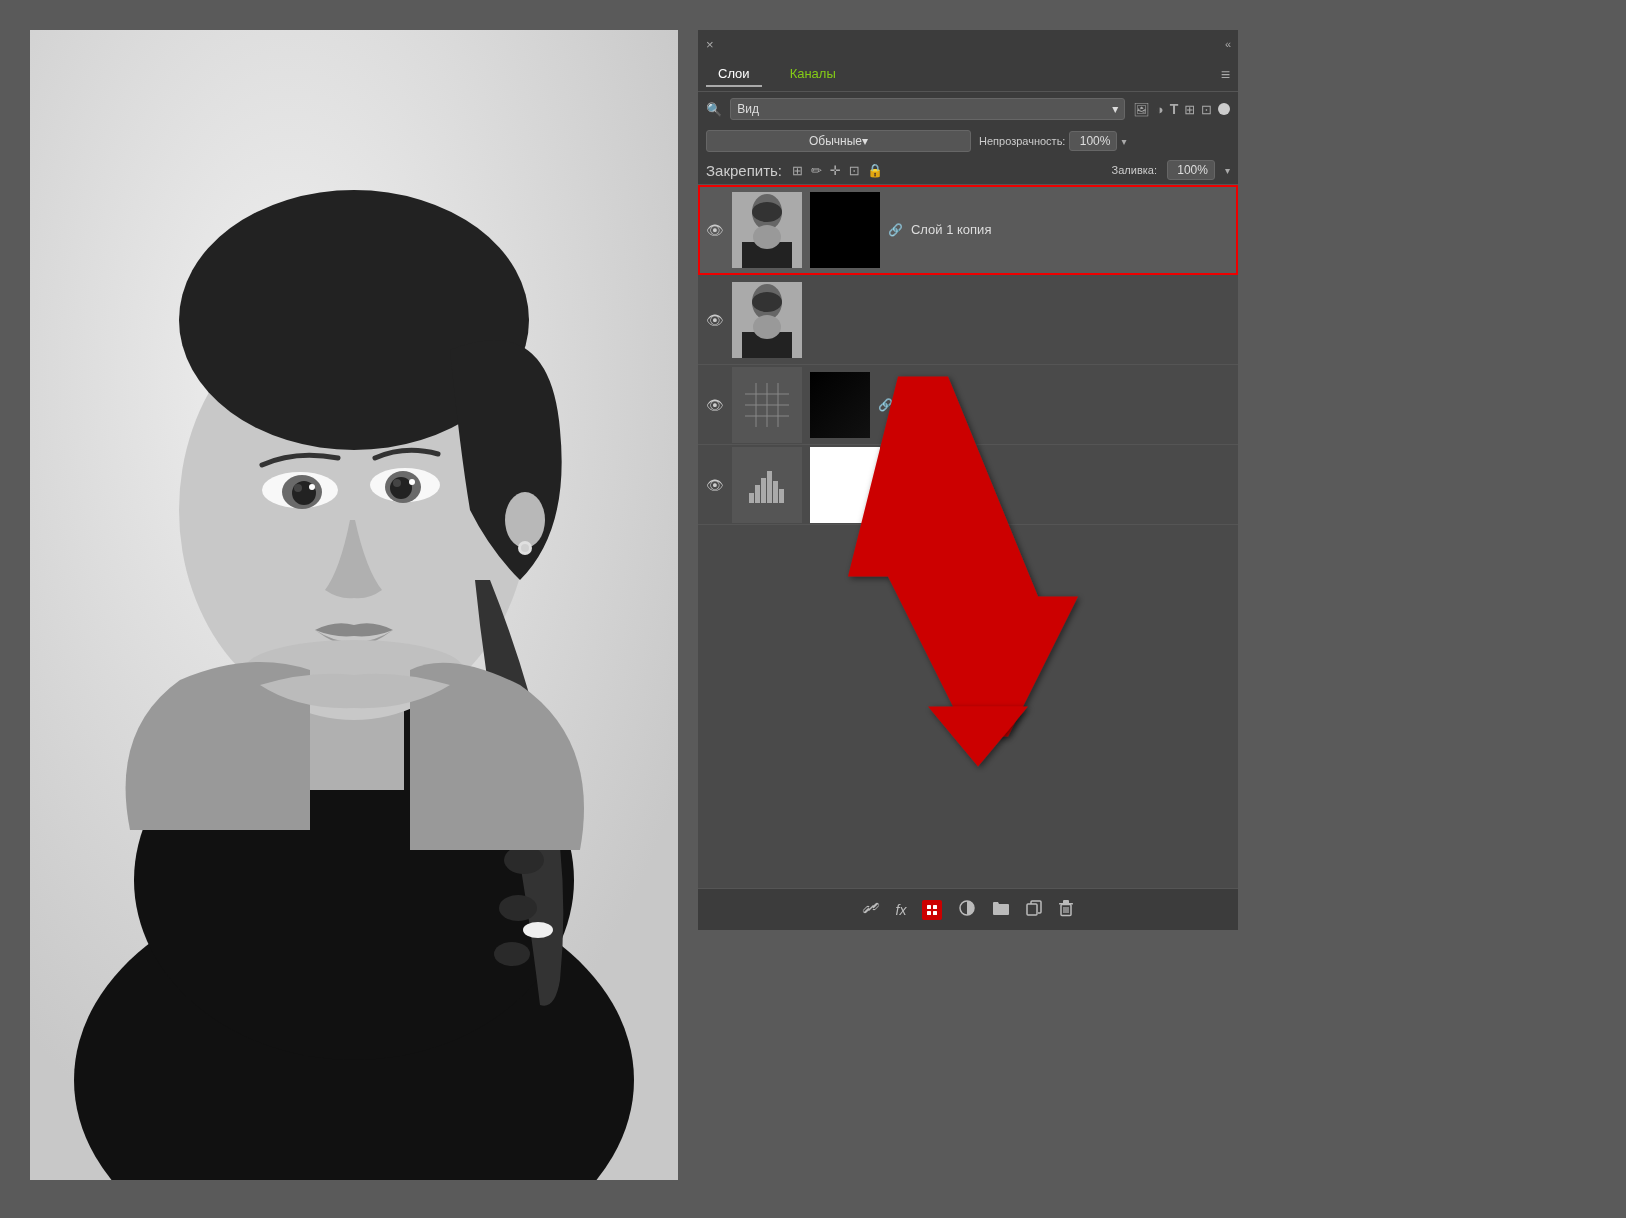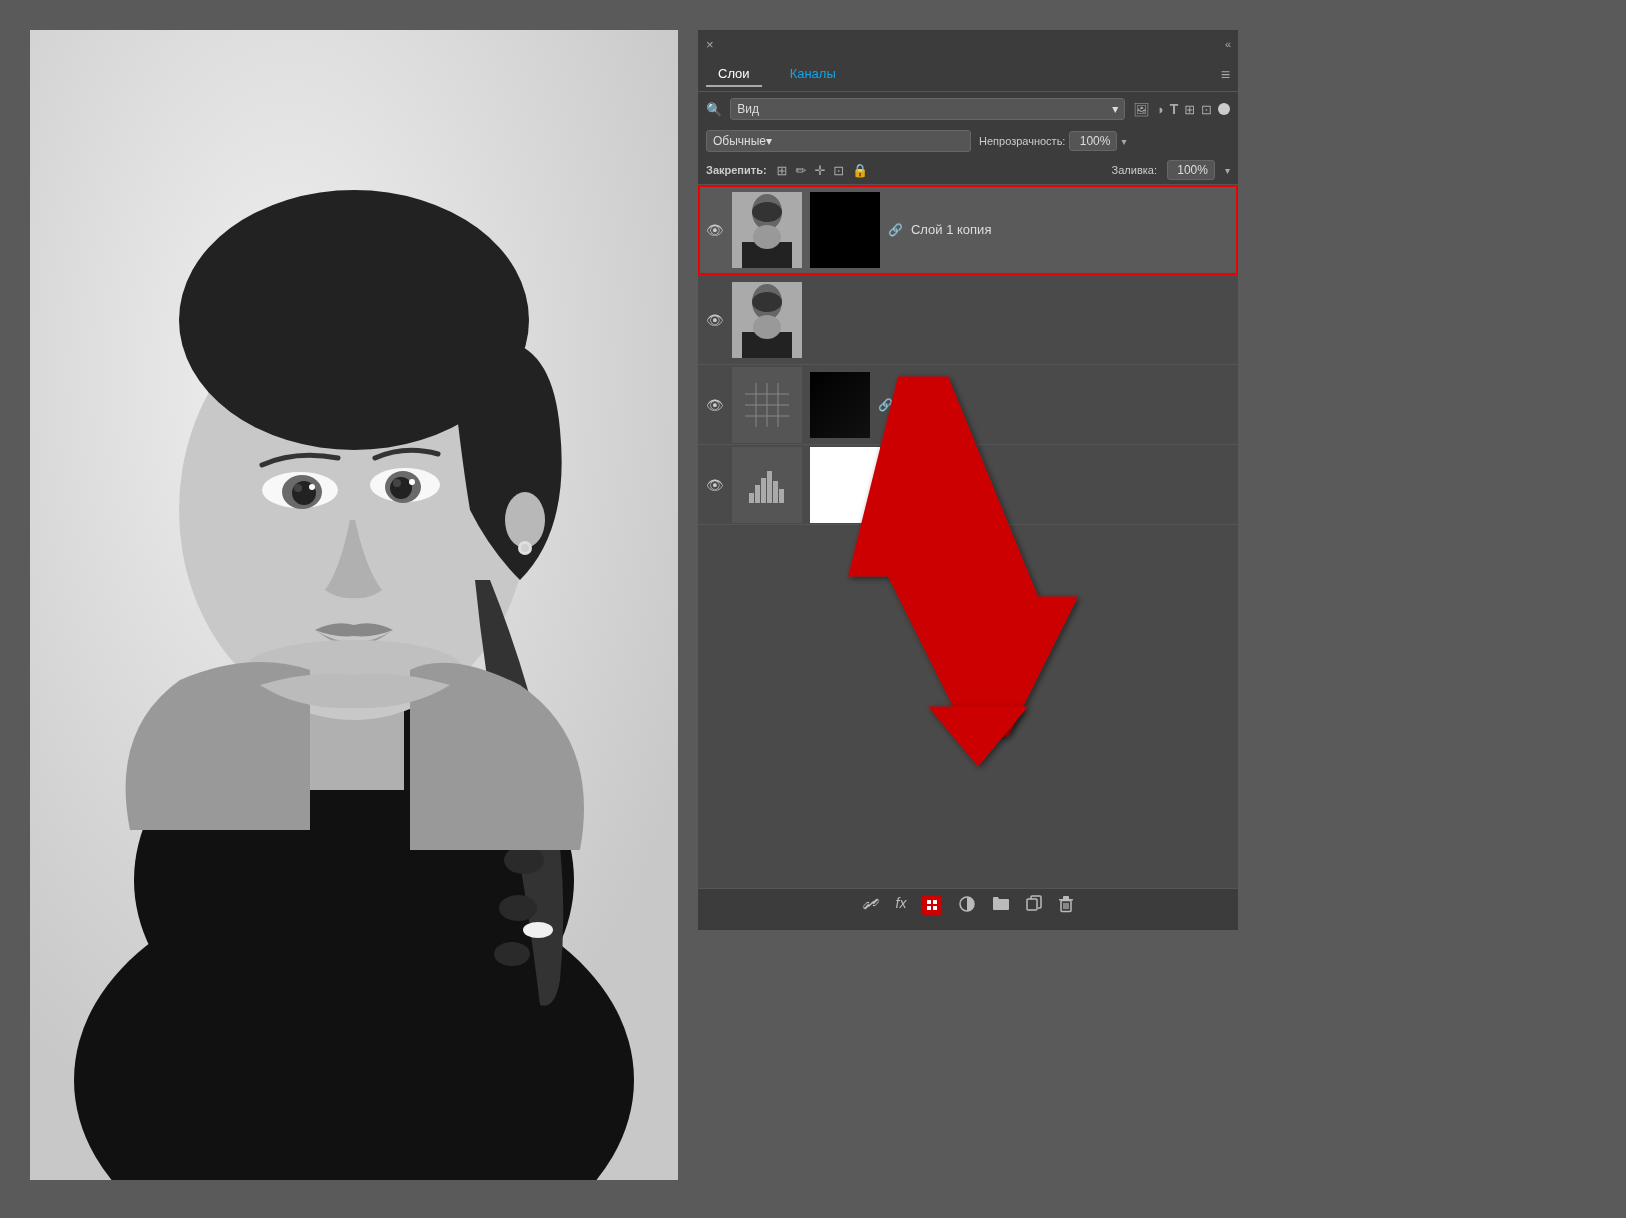--- a/index.html
+++ b/index.html
@@ -83,21 +83,21 @@
       justify-content: space-between;
     }
 
     .tabs-left {
       display: flex;
       gap: 16px;
     }
 
     .tab {
       padding: 4px 12px;
-      color: #0ea5e9;
+      color: #84cc16;
       font-size: 13px;
       cursor: pointer;
       border-bottom: 2px solid transparent;
     }
 
     .tab.active {
       color: #fff;
       border-bottom: 2px solid #aaa;
     }
 
@@ -154,21 +154,21 @@
     .blend-select {
       background: #555;
       border: 1px solid #666;
       color: #ddd;
       font-size: 12px;
       padding: 3px 6px;
       border-radius: 3px;
       flex: 1;
       display: flex;
       align-items: center;
-      justify-content: flex-start;
+      justify-content: center;
     }
 
     .opacity-row {
       display: flex;
       align-items: center;
       gap: 4px;
       flex: 1;
     }
 
     .opacity-label {
@@ -197,22 +197,21 @@
       display: flex;
       align-items: center;
       padding: 4px 8px;
       gap: 10px;
       background: #3c3c3c;
       border-bottom: 1px solid #555;
     }
 
     .lock-label {
       color: #ccc;
-      font-size: 11px;
-      font-weight: bold;
+      font-size: 15px;
     }
 
     .lock-icons {
       display: flex;
       gap: 8px;
       align-items: center;
     }
 
     .lock-icon {
       color: #aaa;
@@ -326,21 +325,21 @@
     .layer-white-mask {
       width: 70px;
       height: 76px;
       background: #fff;
       flex-shrink: 0;
     }
 
     
     .panel-toolbar {
       display: flex;
-      align-items: flex-start;
+      align-items: center;
       justify-content: center;
       padding: 6px 8px;
       gap: 16px;
       background: #3c3c3c;
       border-top: 1px solid #555;
       height: 42px;
     }
 
     .toolbar-icon {
       color: #bbb;

